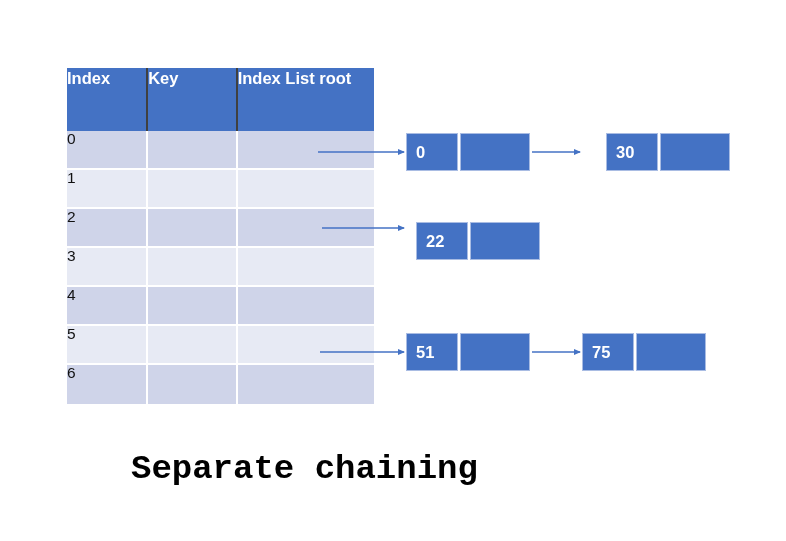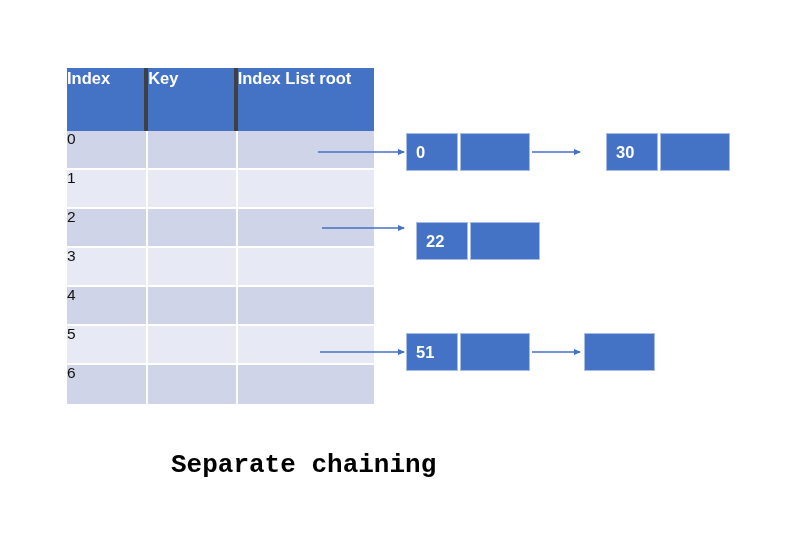--- a/index.html
+++ b/index.html
@@ -36,21 +36,21 @@
   .hdr-cell {
     background: #4472C4;
     color: #ffffff;
     font-size: 16.5px;
     font-weight: bold;
     height: 63px;
     box-sizing: border-box;
     padding: 10px 0 0 9px;
     line-height: 1.28;
     text-align: left;
-    border-right: 4px solid #404040;
+    border-right: 2px solid #404040;
   }
   .hdr-cell.last { border-right: none; }
 
   .body-cell {
     height: 39px;
     box-sizing: border-box;
     border-right: 2px solid #ffffff;
     border-bottom: 2px solid #ffffff;
     color: #111111;
     font-size: 15.5px;
@@ -95,26 +95,25 @@
     width: 786px; height: 541px;
     pointer-events: none;
   }
 
   
   #caption {
     position: absolute;
     left: 131px;
     top: 450px;
     font-family: "Liberation Mono", "DejaVu Sans Mono", monospace;
-    font-size: 26px;
+    font-size: 34px;
     font-weight: bold;
     color: #000000;
     white-space: pre;
     letter-spacing: 0px;
-    margin-left: 40px;
   }
 </style>
 </head>
 <body>
 
 <table id="hash-table">
   <thead>
     <tr>
       <th class="hdr-cell col-index">Index</th>
       <th class="hdr-cell col-key">Key</th>
@@ -190,16 +189,17 @@
 <div class="node" style="left:406px; top:222px;margin-left:10px;">
   <div class="node-value">22</div>
   <div class="node-ptr"></div>
 </div>
 
 <div class="node" style="left:406px; top:333px;">
   <div class="node-value">51</div>
   <div class="node-ptr"></div>
 </div>
 <div class="node" style="left:582px; top:333px;">
+  <div class="node-value">75</div>
   <div class="node-ptr"></div>
 </div>
 
 <div id="caption">Separate chaining</div>
 
 </body></html>

